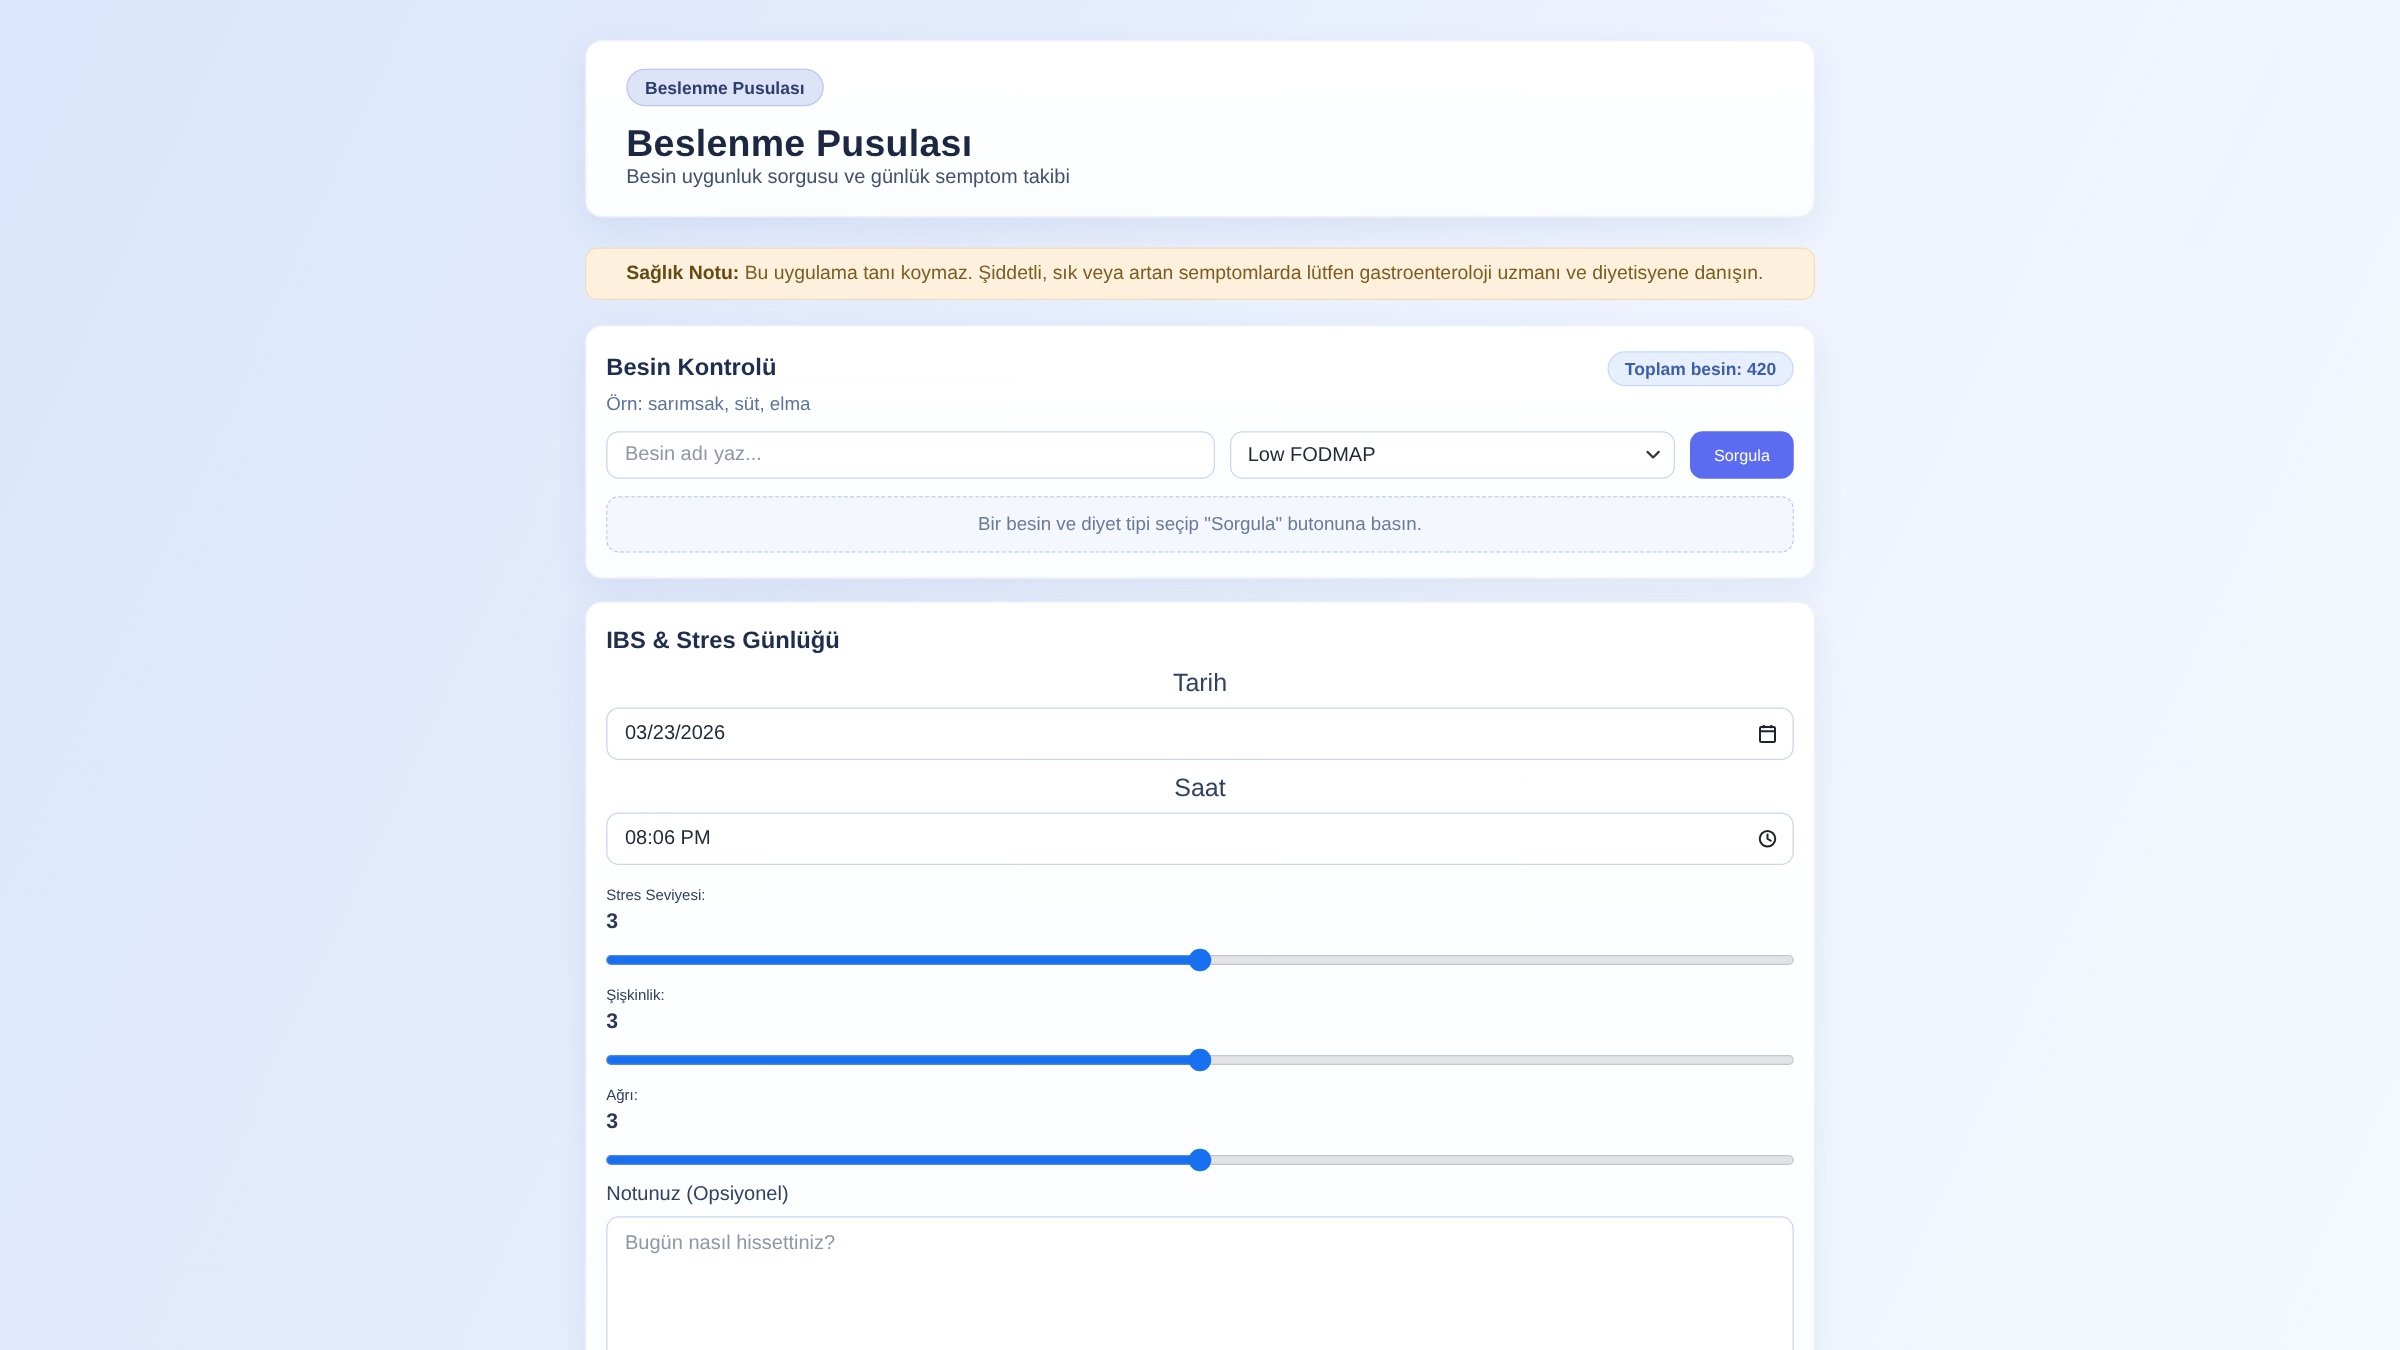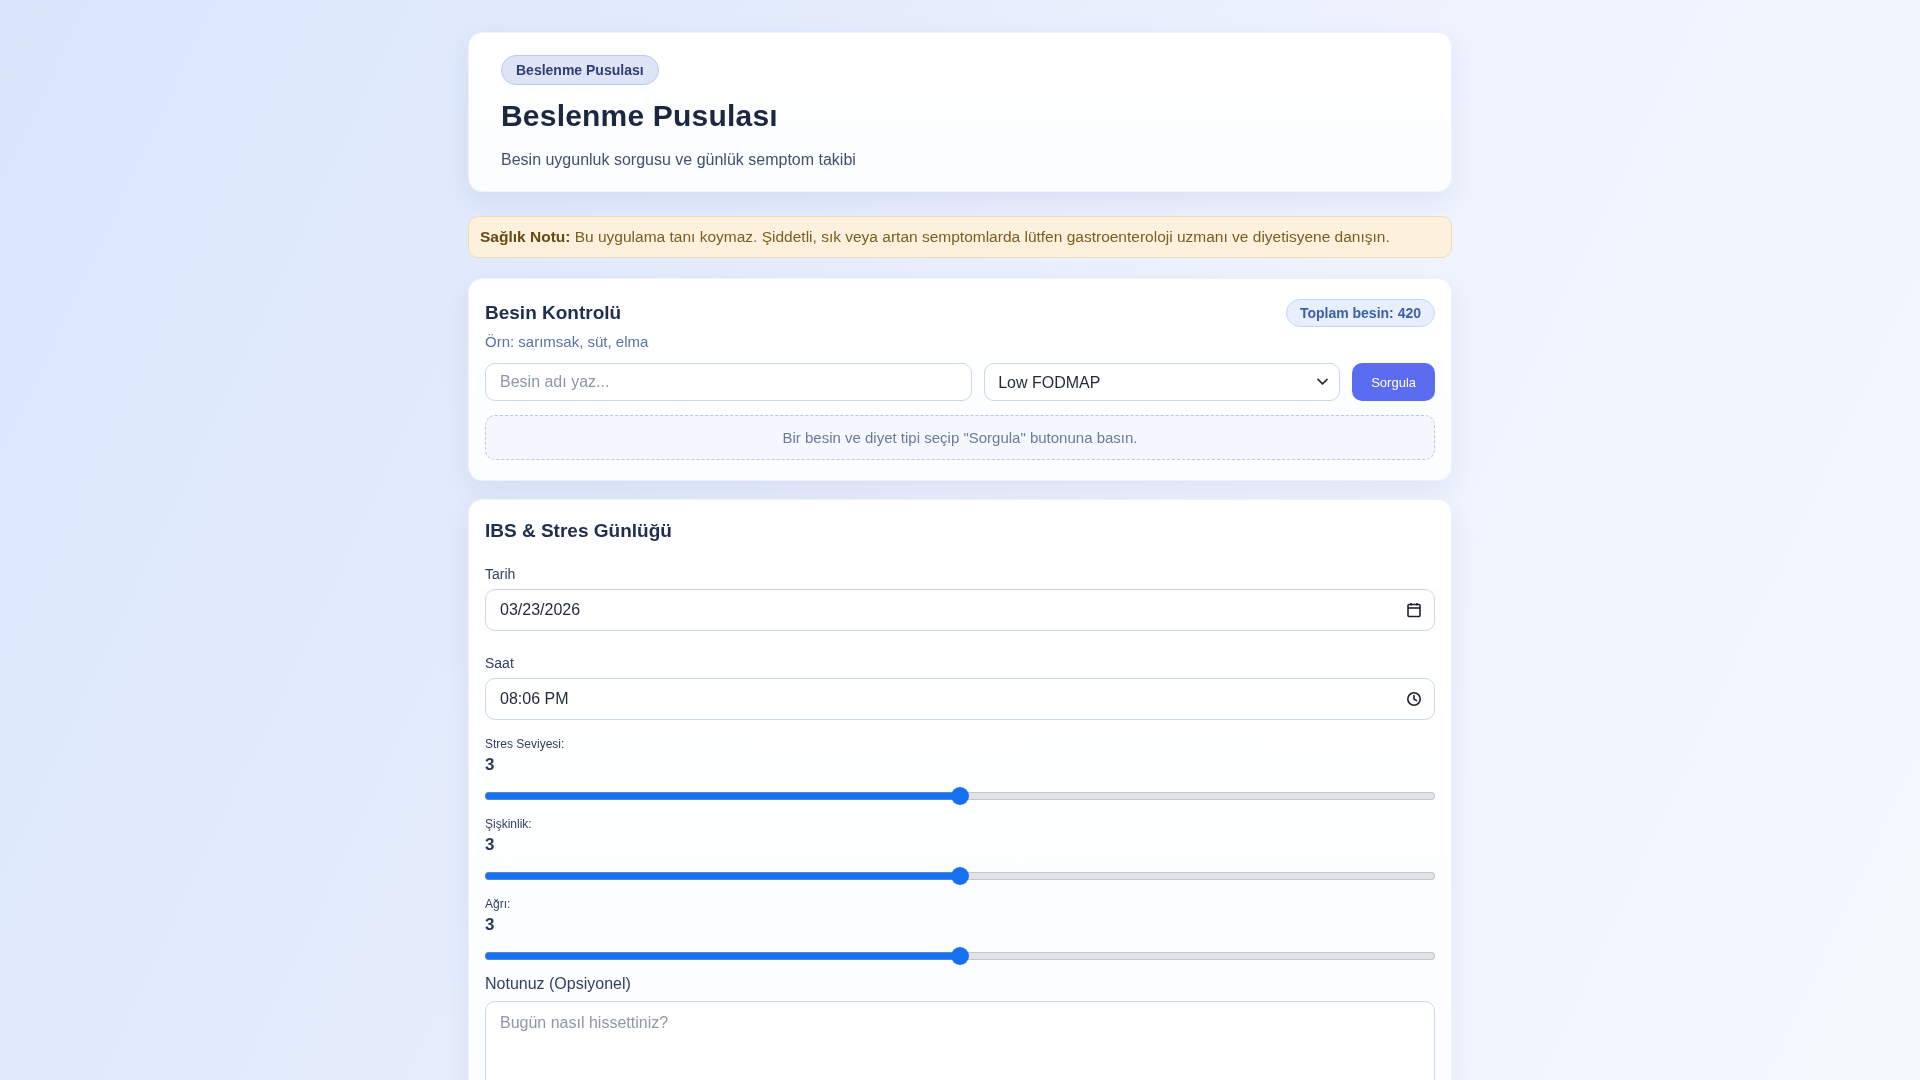--- a/index.html
+++ b/index.html
@@ -31,28 +31,28 @@
     padding: 6px 14px;
     border-radius: 999px;
   }
   .app-title {
     margin-top: 14px;
     font-size: 30px;
     font-weight: 800;
     color: #1c2742;
     letter-spacing: 0.2px;
   }
-  .app-subtitle { margin-top: 18px; font-size: 16px; color: #44506b; }
+  .app-subtitle { margin-top: 0; font-size: 16px; color: #44506b; }
 
   
   .note-banner {
     background: #fdf1dd;
     border: 1px solid #f0dcb8;
     border-radius: 10px;
-    padding: 11px 11px;
+    padding: 11px 32px;
     font-size: 15.5px;
     color: #7b5d20;
     margin-bottom: 20px;
     white-space: nowrap;
   }
   .note-banner b { color: #654a12; }
 
   
   .food-card { padding: 20px 16px; margin-bottom: 18px; }
   .card-title-row { display: flex; align-items: center; justify-content: space-between; }
@@ -102,21 +102,21 @@
     border: 1px dashed #b9c8ea;
     border-radius: 10px;
     padding: 13px 12px;
     text-align: center;
     font-size: 15px;
     color: #6b7a99;
   }
 
   
   .journal-card { padding: 20px 16px; }
-  .field-label { margin-top: 24px; margin-bottom: 7px; font-size: 14px; color: #31415f; }
+  .field-label { margin-top: 12px; margin-bottom: 7px; font-size: 20px; color: #31415f; text-align: center; }
   .field-wrap { position: relative; text-decoration: underline; }
   .field-input { width: 100%; height: 42px; padding: 0 42px 0 14px; }
   .field-icon { position: absolute; right: 13px; top: 13px; pointer-events: none; }
 
   .slider-label { margin-top: 17px; font-size: 12px; color: #31415f; }
   .slider-value { margin-top: 4px; font-size: 17px; font-weight: bold; color: #2b3a55; }
   .range-input {
     -webkit-appearance: none;
     appearance: none;
     display: block;

